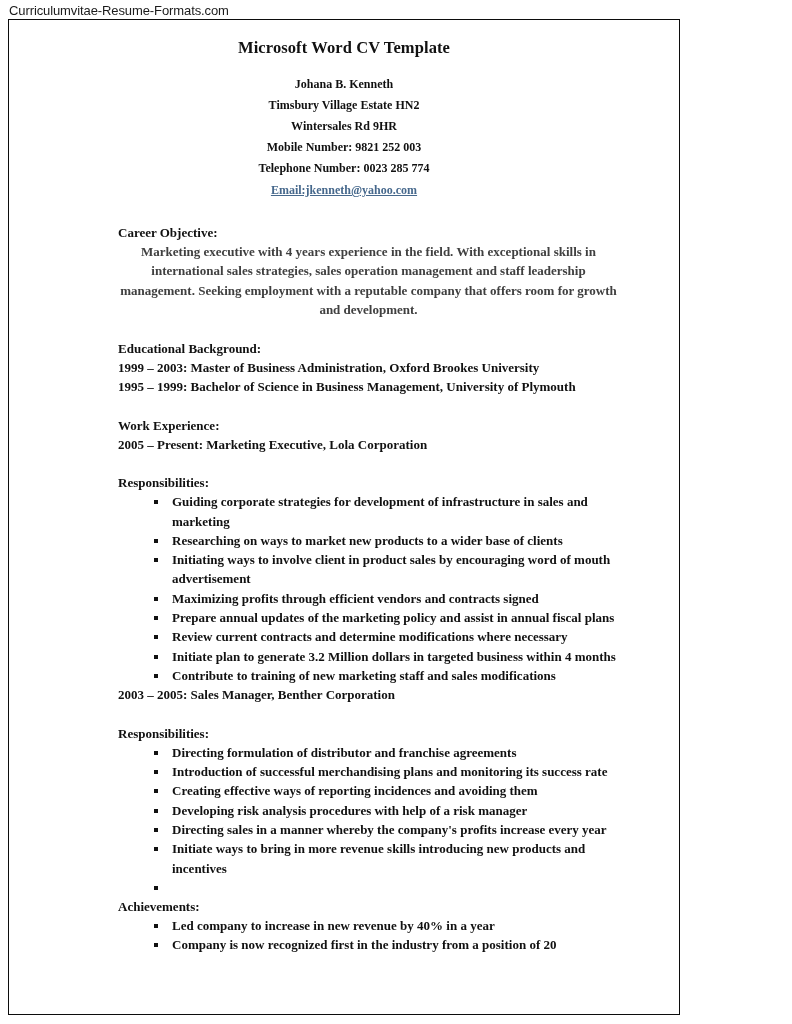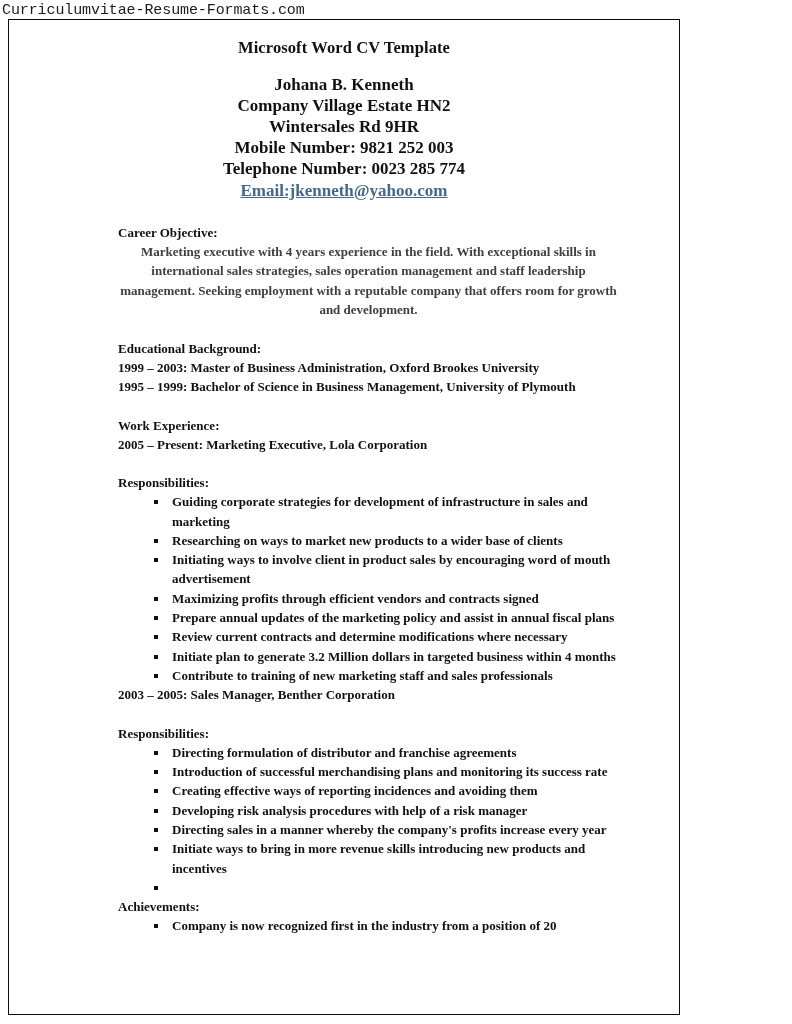--- a/index.html
+++ b/index.html
@@ -21,25 +21,25 @@
   .watermark-bar {
     position: absolute;
     top: 0;
     left: 0;
     width: 792px;
     height: 20px;
     display: flex;
     align-items: center;
   }
   .watermark-text {
-    font-family: Liberation Mono, monospace;
-    font-size: 15px;
+    font-family: Liberation Sans, sans-serif;
+    font-size: 13px;
     color: #1b1b1b;
     letter-spacing: -0.1px;
-    padding-left: 2px;
+    padding-left: 9px;
     line-height: 1;
     white-space: nowrap;
   }
 
   
   .page-frame {
     position: absolute;
     left: 8px;
     top: 19px;
     width: 672px;
@@ -65,21 +65,21 @@
     padding-top: 18px;
     line-height: 1.2;
   }
 
   
   .contact-block {
     text-align: center;
     margin-top: 16px;
   }
   .contact-line {
-    font-size: 17px;
+    font-size: 12px;
     font-weight: bold;
     line-height: 21px;
     margin: 0;
     color: #111111;
   }
   .contact-line.email a,
   .contact-line.email {
     color: #46688c;
     text-decoration: underline;
     font-weight: bold;
@@ -150,21 +150,21 @@
   <span class="watermark-text">Curriculumvitae-Resume-Formats.com</span>
 </div>
 
 <div class="page-frame">
   <div class="page-inner">
 
     <h1 class="doc-title">Microsoft Word CV Template</h1>
 
     <div class="contact-block">
       <p class="contact-line">Johana B. Kenneth</p>
-      <p class="contact-line">Company Village Estate HN2</p>
+      <p class="contact-line">Timsbury Village Estate HN2</p>
       <p class="contact-line">Wintersales Rd 9HR</p>
       <p class="contact-line">Mobile Number: 9821 252 003</p>
       <p class="contact-line">Telephone Number: 0023 285 774</p>
       <p class="contact-line email">Email:jkenneth@yahoo.com</p>
     </div>
 
     <div class="body-col">
 
       <section>
         <p class="section-heading">Career Objective:</p>
@@ -189,21 +189,21 @@
 
         <p class="section-heading">Responsibilities:</p>
         <ul class="bullets">
           <li><span class="sq"></span><span>Guiding corporate strategies for development of infrastructure in sales and marketing</span></li>
           <li><span class="sq"></span><span>Researching on ways to market new products to a wider base of clients</span></li>
           <li><span class="sq"></span><span>Initiating ways to involve client in product sales by encouraging word of mouth advertisement</span></li>
           <li><span class="sq"></span><span>Maximizing profits through efficient vendors and contracts signed</span></li>
           <li><span class="sq"></span><span>Prepare annual updates of the marketing policy and assist in annual fiscal plans</span></li>
           <li><span class="sq"></span><span>Review current contracts and determine modifications where necessary</span></li>
           <li><span class="sq"></span><span>Initiate plan to generate 3.2 Million dollars in targeted business within 4 months</span></li>
-          <li><span class="sq"></span><span>Contribute to training of new marketing staff and sales professionals</span></li>
+          <li><span class="sq"></span><span>Contribute to training of new marketing staff and sales modifications</span></li>
         </ul>
 
         <p class="entry-line">2003 – 2005: Sales Manager, Benther Corporation</p>
 
         <div class="gap-lg"></div>
 
         <p class="section-heading">Responsibilities:</p>
         <ul class="bullets">
           <li><span class="sq"></span><span>Directing formulation of distributor and franchise agreements</span></li>
           <li><span class="sq"></span><span>Introduction of successful merchandising plans and monitoring its success rate</span></li>
@@ -213,20 +213,20 @@
           <li><span class="sq"></span><span>Initiate ways to bring in more revenue skills introducing new products and incentives</span></li>
           <li><span class="sq"></span></li>
         </ul>
       </section>
 
       <div class="gap-lg"></div>
 
       <section>
         <p class="section-heading">Achievements:</p>
         <ul class="bullets">
-          <li><span class="sq"></span></li>
+          <li><span class="sq"></span><span>Led company to increase in new revenue by 40% in a year</span></li>
           <li><span class="sq"></span><span>Company is now recognized first in the industry from a position of 20</span></li>
         </ul>
       </section>
 
     </div>
   </div>
 </div>
 
 </body></html>

